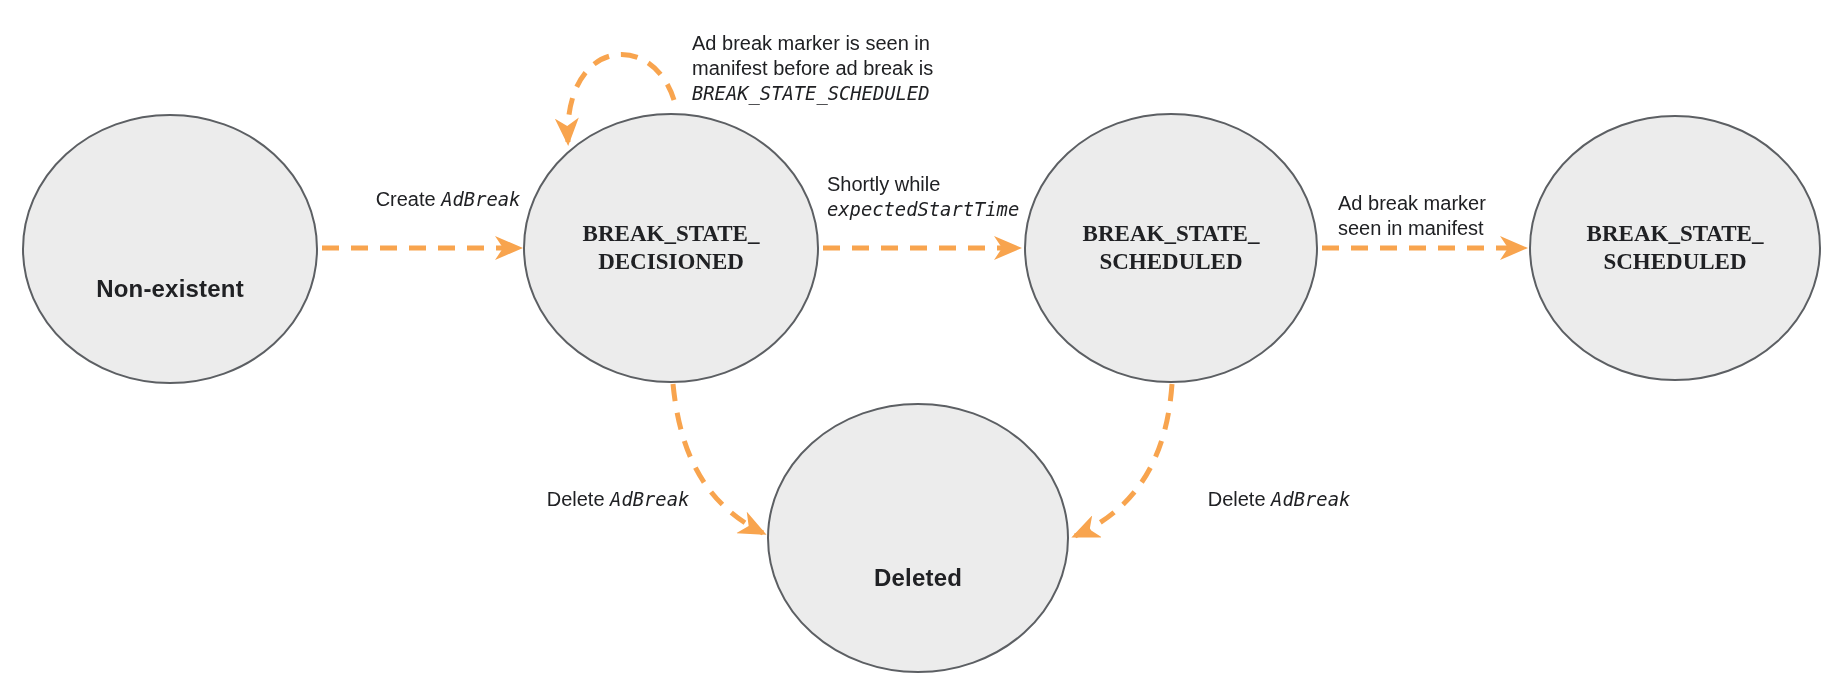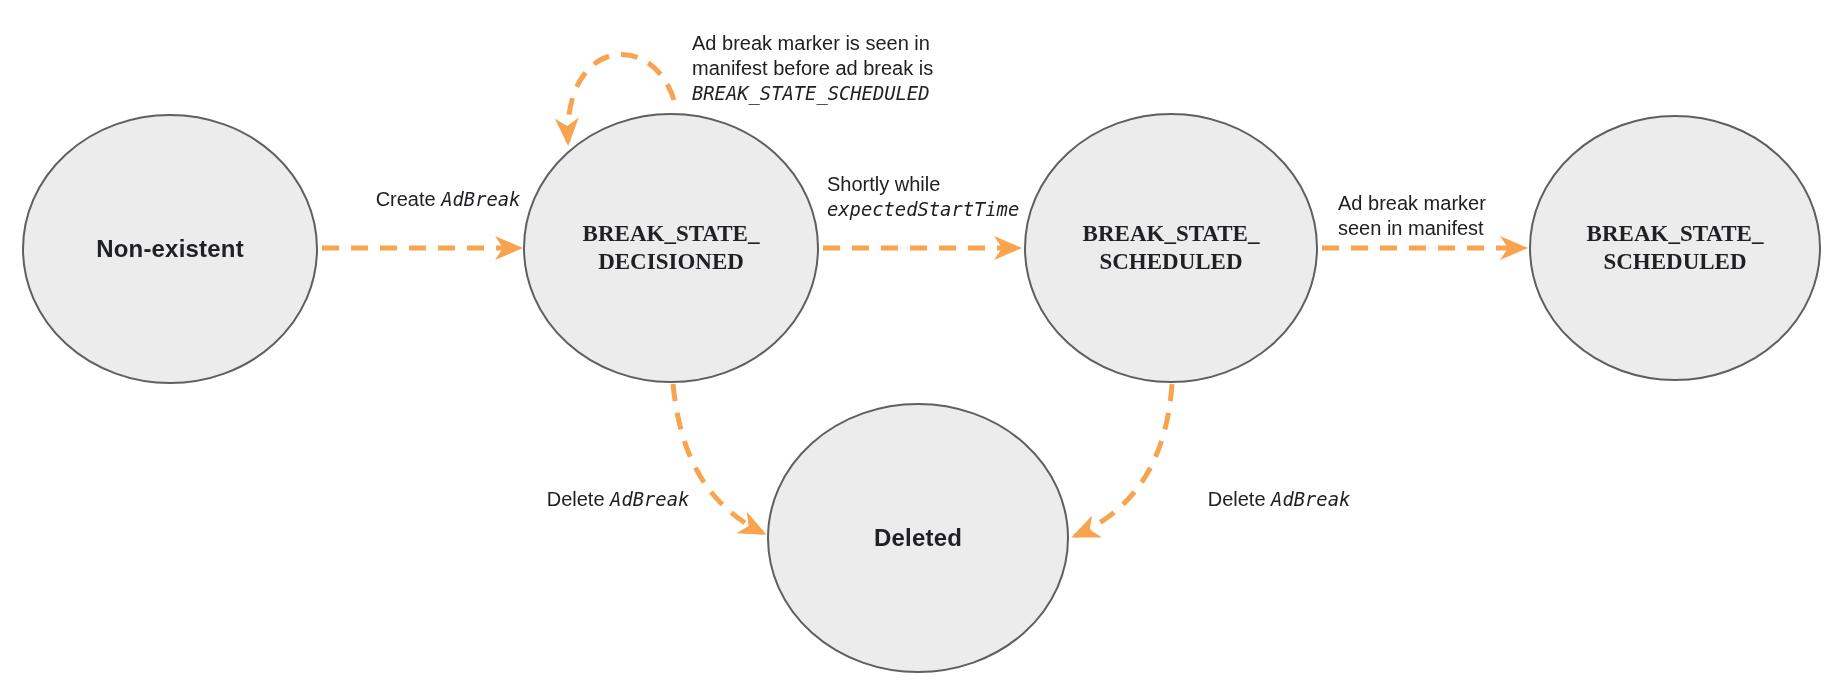--- a/index.html
+++ b/index.html
@@ -38,20 +38,21 @@
     position: absolute;
     transform: translate(-50%, -50%);
     text-align: center;
     font-weight: bold;
     white-space: nowrap;
   }
   .node-label.sans-node {
     font-size: 24px;
     line-height: 28px;
     letter-spacing: 0.2px;
+    margin-top: 40px;
   }
   .node-label.mono-node {
     font-family: Liberation Serif, serif;
     font-size: 23px;
     line-height: 28px;
   }
   .edge-label {
     position: absolute;
     font-size: 20px;
     line-height: 25px;

